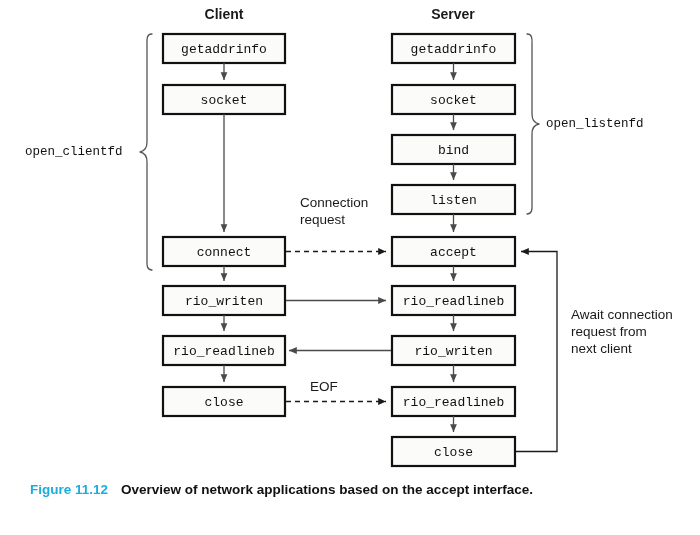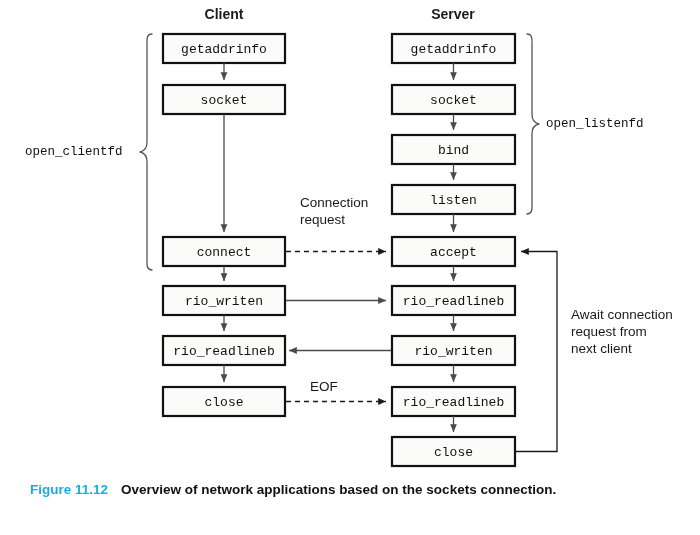--- a/index.html
+++ b/index.html
@@ -190,17 +190,17 @@
 
     <text class="sans-note" x="310" y="387">EOF</text>
 
     <text class="sans-note" x="571" y="315">Await connection</text>
     <text class="sans-note" x="571" y="332">request from</text>
     <text class="sans-note" x="571" y="349">next client</text>
   </svg>
 
   <div id="caption">
     <div id="caption-inner">
-      <span id="caption-number">Figure 11.12</span><span id="caption-text">Overview of network applications based on the sockets connection.</span>
+      <span id="caption-number">Figure 11.12</span><span id="caption-text">Overview of network applications based on the accept interface.</span>
     </div>
   </div>
 
 </div>
 
 </body></html>

